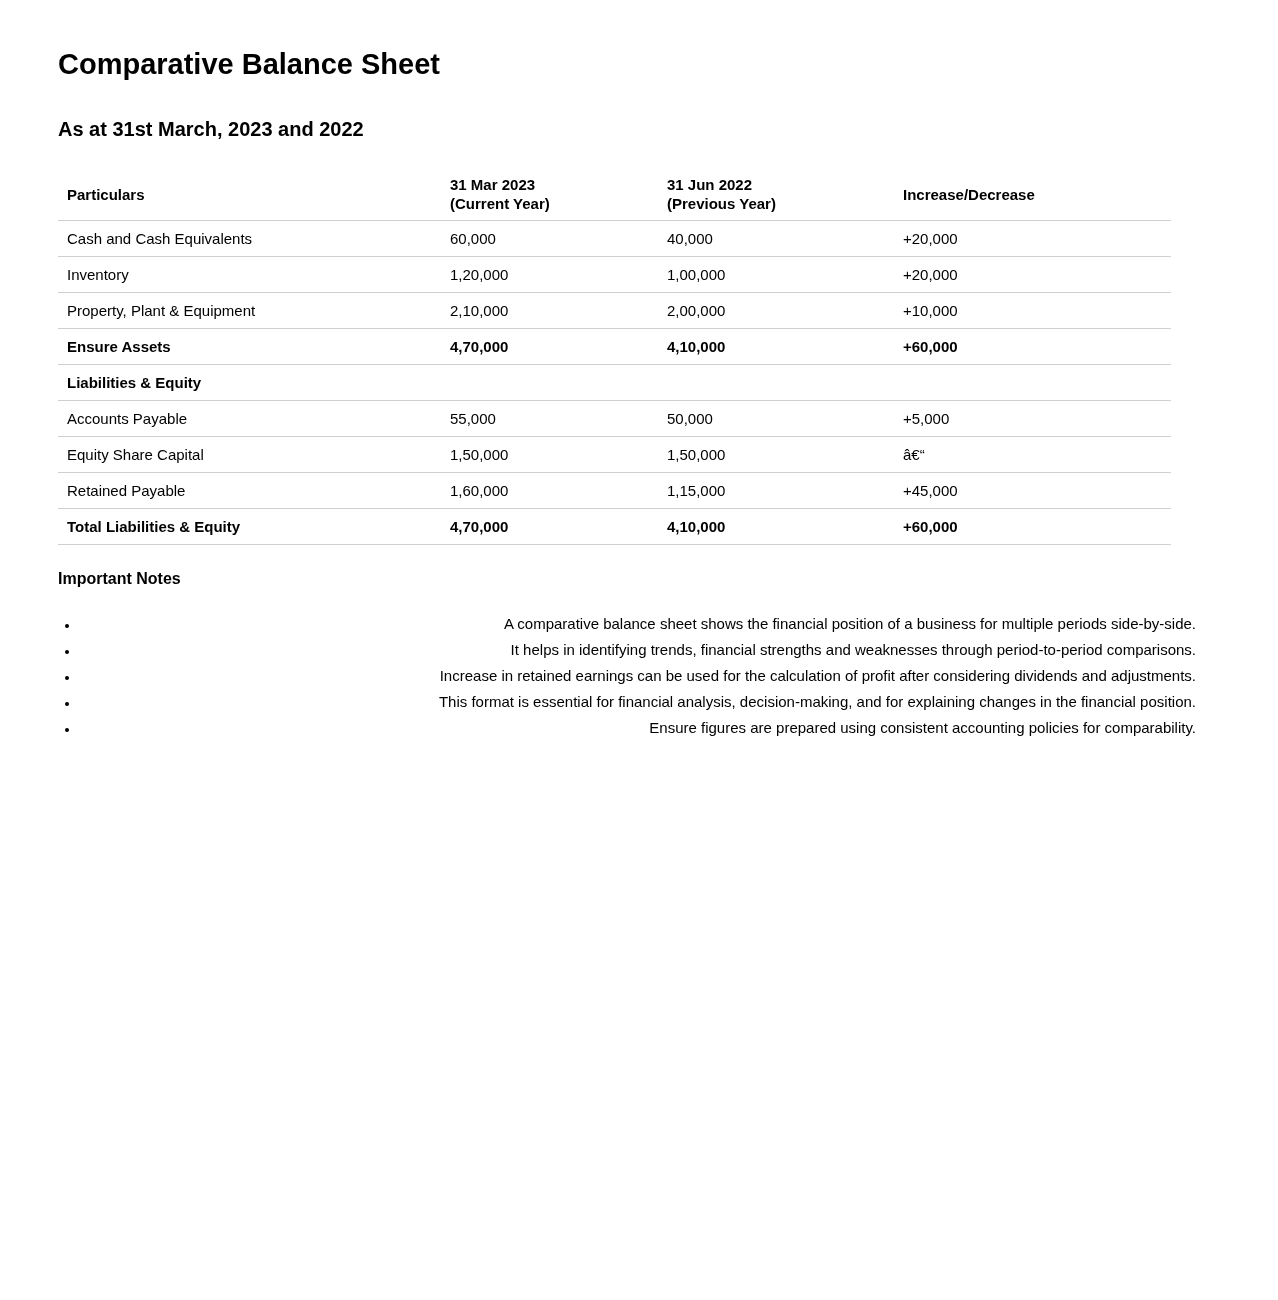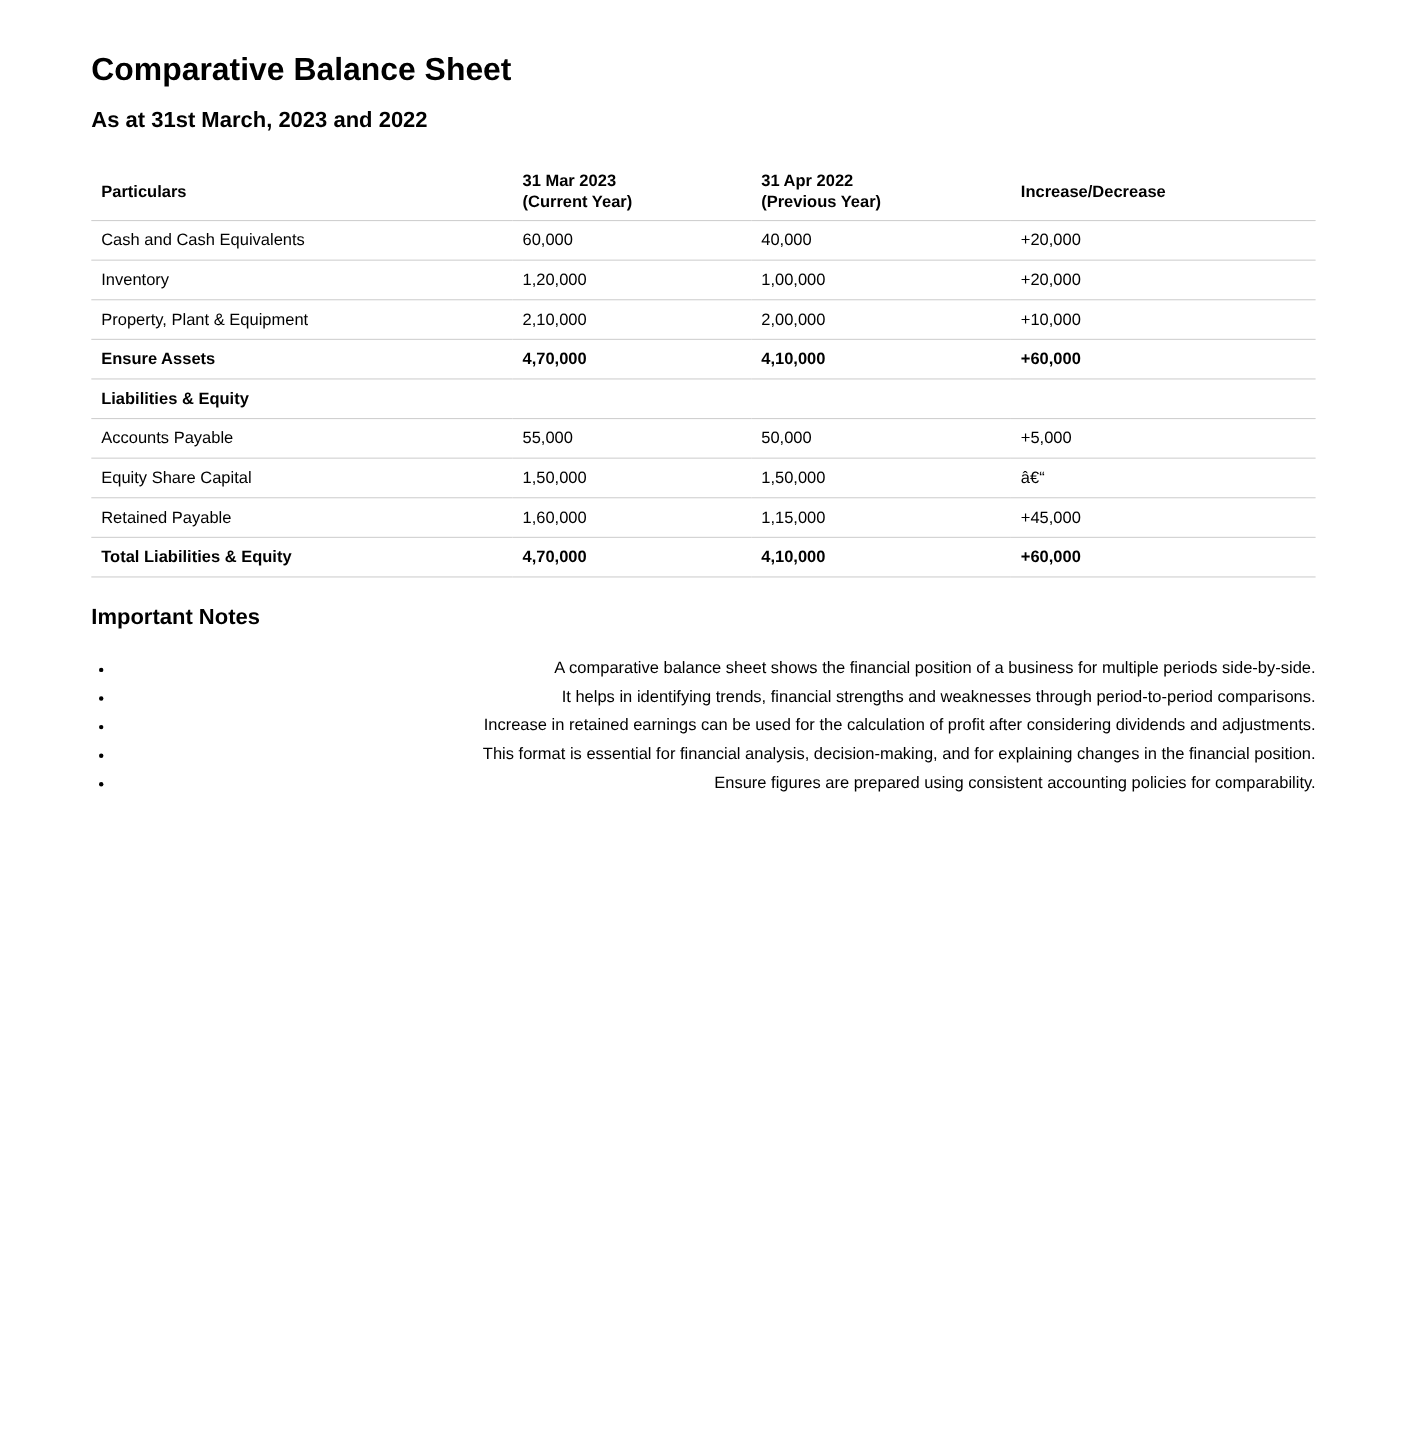--- a/index.html
+++ b/index.html
@@ -6,31 +6,31 @@
   html, body {
     margin: 0;
     padding: 0;
     background: #ffffff;
     color: #000000;
     font-family: "Liberation Sans", sans-serif;
   }
   .page {
     width: 1278px;
     height: 1300px;
-    padding: 48px 82px 0 83px;
+    padding: 48px 82px 0 58px;
     overflow: hidden;
   }
   h1.title {
     margin: 0;
     font-size: 29px;
     font-weight: bold;
     line-height: 1.15;
   }
   h2.subtitle {
-    margin: 16px 0 0 0;
+    margin: 36px 0 0 0;
     font-size: 20px;
     font-weight: bold;
     line-height: 1.2;
   }
   table.sheet {
     margin-top: 28px;
     border-collapse: collapse;
     table-layout: fixed;
     width: 1113px;
   }
@@ -46,21 +46,21 @@
     line-height: 19px;
   }
   table.sheet td {
     font-weight: normal;
     padding: 9px 10px 9px 9px;
     line-height: 17px;
   }
   tr.section td, tr.total td { font-weight: bold; }
   h2.notes-heading {
     margin: 24px 0 0 0;
-    font-size: 20px;
+    font-size: 16px;
     font-weight: bold;
     line-height: 1.2;
   }
   ul.notes {
     margin: 22px 0 0 0;
     padding-left: 21px;
   }
   ul.notes li {
     font-size: 15px;
     line-height: 26px;
@@ -87,21 +87,21 @@
     <thead>
       <tr id="header-row">
           <th>
             <div>Particulars</div>
           </th>
           <th>
             <div>31 Mar 2023</div>
             <div>(Current Year)</div>
           </th>
           <th>
-            <div>31 Apr 2022</div>
+            <div>31 Jun 2022</div>
             <div>(Previous Year)</div>
           </th>
           <th>
             <div>Increase/Decrease</div>
           </th>
         </tr>
     </thead>
     <tbody id="table-body">
         <tr class="data">
           <td>Cash and Cash Equivalents</td>

